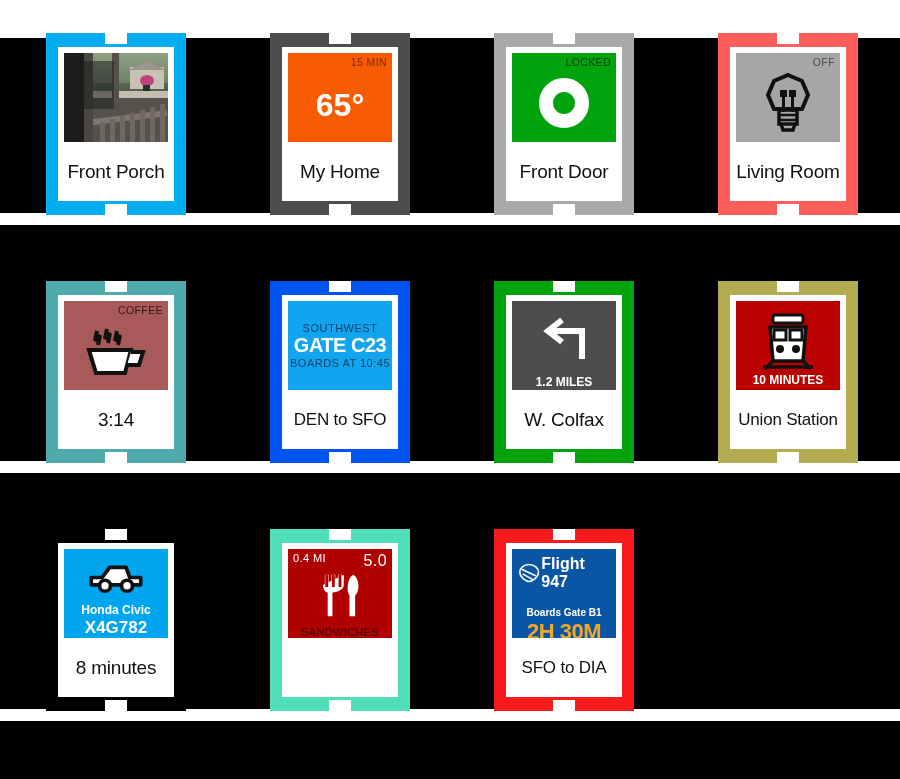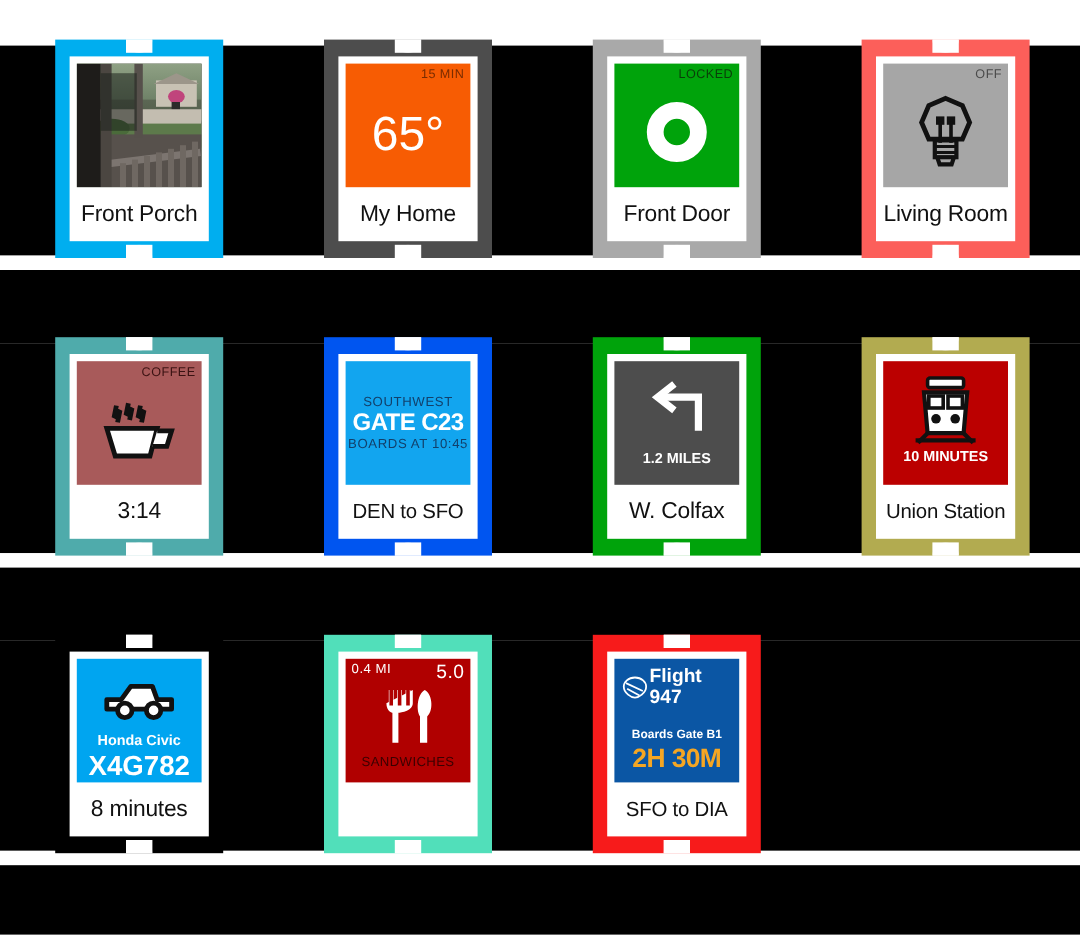--- a/index.html
+++ b/index.html
@@ -43,21 +43,21 @@
   .notch:before{
     content:"";position:absolute;left:0;top:-11px;
     width:22px;height:22px;border-radius:50%;
     background:#ffffff;
   }
   .notch.top{top:0;}
   .notch.bot{bottom:0;}
   .notch.bot:before{top:0;}
 
   .panel{
-    width:104px;height:103px;
+    width:104px;height:89px;
     position:relative;
     box-sizing:border-box;
     overflow:hidden;
     display:flex;flex-direction:column;
     align-items:center;justify-content:center;
   }
   .caption{
     width:104px;
     flex:1;
     display:flex;align-items:center;justify-content:center;
@@ -70,21 +70,21 @@
 
   .corner{
     position:absolute;top:3px;
     font-size:10.5px;
     letter-spacing:0.4px;
   }
   .corner.right{right:5px;}
   .corner.left{left:5px;}
 
   .bigval{
-    font-size:40px;font-weight:normal;color:#ffffff;
+    font-size:32px;font-weight:bold;color:#ffffff;
     line-height:1;
   }
 
   
   .cam{
     width:104px;height:103px;
     position:relative;overflow:hidden;
     background:linear-gradient(180deg,#6d7a63 0%,#55604e 40%,#3a4236 100%);
   }
   .cam .sky{position:absolute;left:0;top:0;width:104px;height:30px;
@@ -303,21 +303,21 @@
     <div class="notch top"></div>
     <div class="notch bot"></div>
     <div class="inner">
       <div class="panel" style="background:#00a5f0;justify-content:flex-end;padding-top:12px;">
         <svg width="62" height="36" viewBox="0 0 62 36">
           <path d="M4,24 L4,18 L16,18 L24,7 L42,7 L46,18 L58,18 L58,26 L4,26 Z" fill="#fff" stroke="#111" stroke-width="4" stroke-linejoin="round"></path>
           <circle cx="19" cy="27" r="6" fill="#fff" stroke="#111" stroke-width="4"></circle>
           <circle cx="43" cy="27" r="6" fill="#fff" stroke="#111" stroke-width="4"></circle>
         </svg>
         <div class="lbl2 white" style="margin-top:9px;">Honda Civic</div>
-        <div style="font-size:23px;font-weight:bold;color:#ffffff;margin-top:1px;">X4G782</div>
+        <div style="font-size:17px;font-weight:bold;color:#ffffff;margin-top:1px;">X4G782</div>
       </div>
       <div class="caption">8 minutes</div>
     </div>
   </div>
 
   <div class="card" style="left:270px;background:#51dfba;">
     <div class="notch top"></div>
     <div class="notch bot"></div>
     <div class="inner">
       <div class="panel" style="background:#b00000;justify-content:flex-start;padding-top:4px;">

